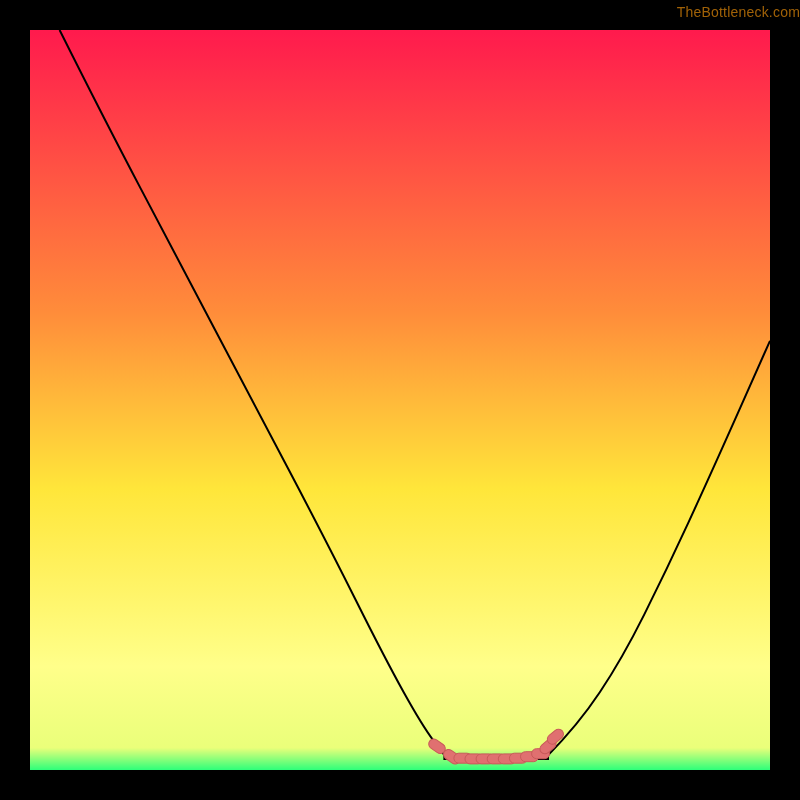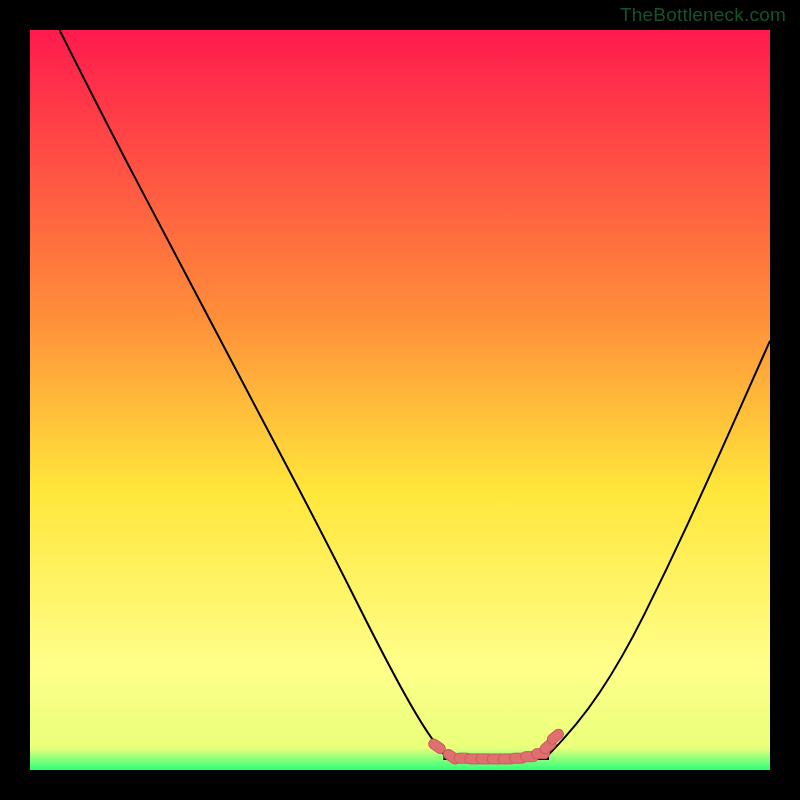--- a/index.html
+++ b/index.html
@@ -8,24 +8,24 @@
     background: #ffffff;
     width: 800px;
     height: 800px;
     overflow: hidden;
     position: relative;
     font-family: Arial, Helvetica, sans-serif;
   }
   .watermark {
     position: absolute;
     top: 4px;
-    right: 14px;
-    font-size: 19px;
+    right: 0;
+    font-size: 14px;
     font-weight: 400;
-    color: #14532d;
+    color: #a16207;
     z-index: 10;
     letter-spacing: 0.2px;
   }
   .frame {
     position: absolute;
     left: 0;
     top: 0;
     width: 800px;
     height: 800px;
     background: #000000;

